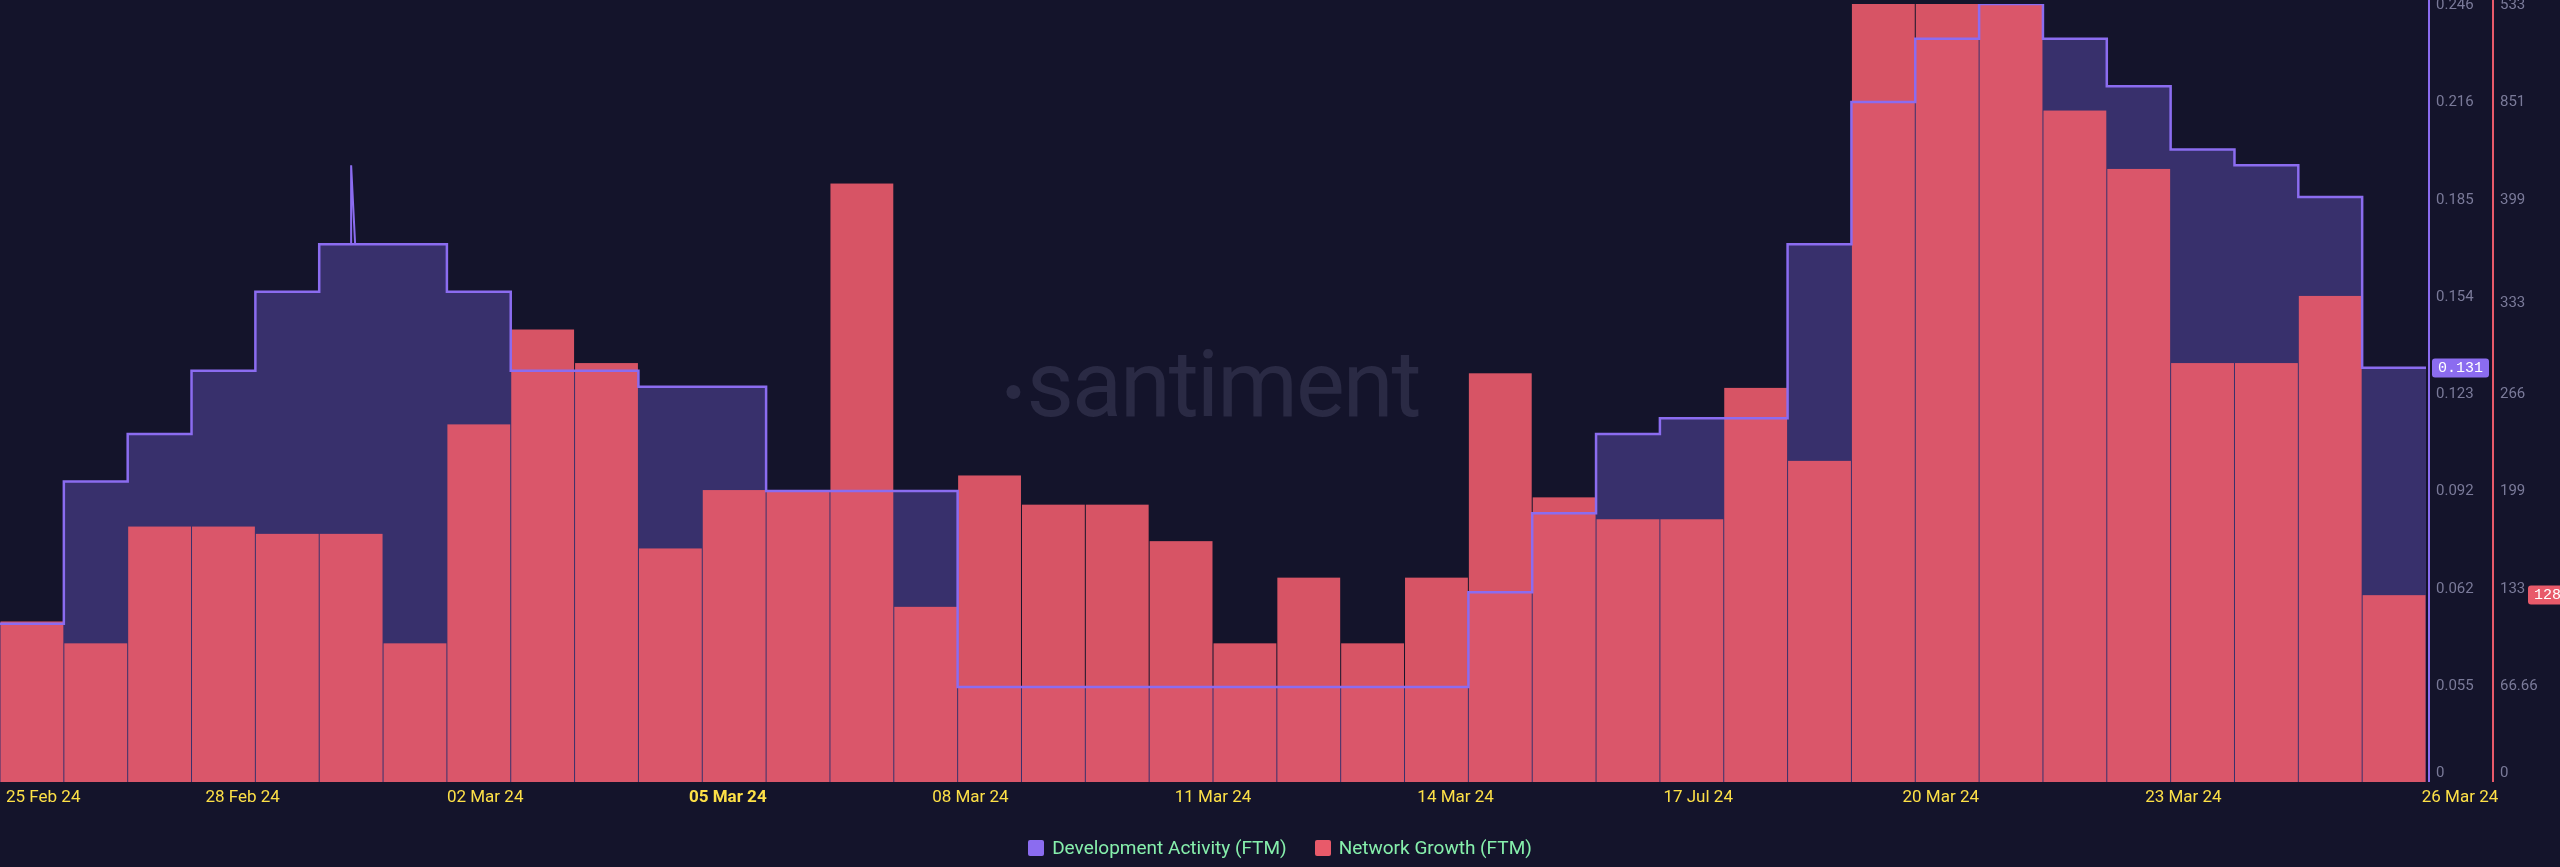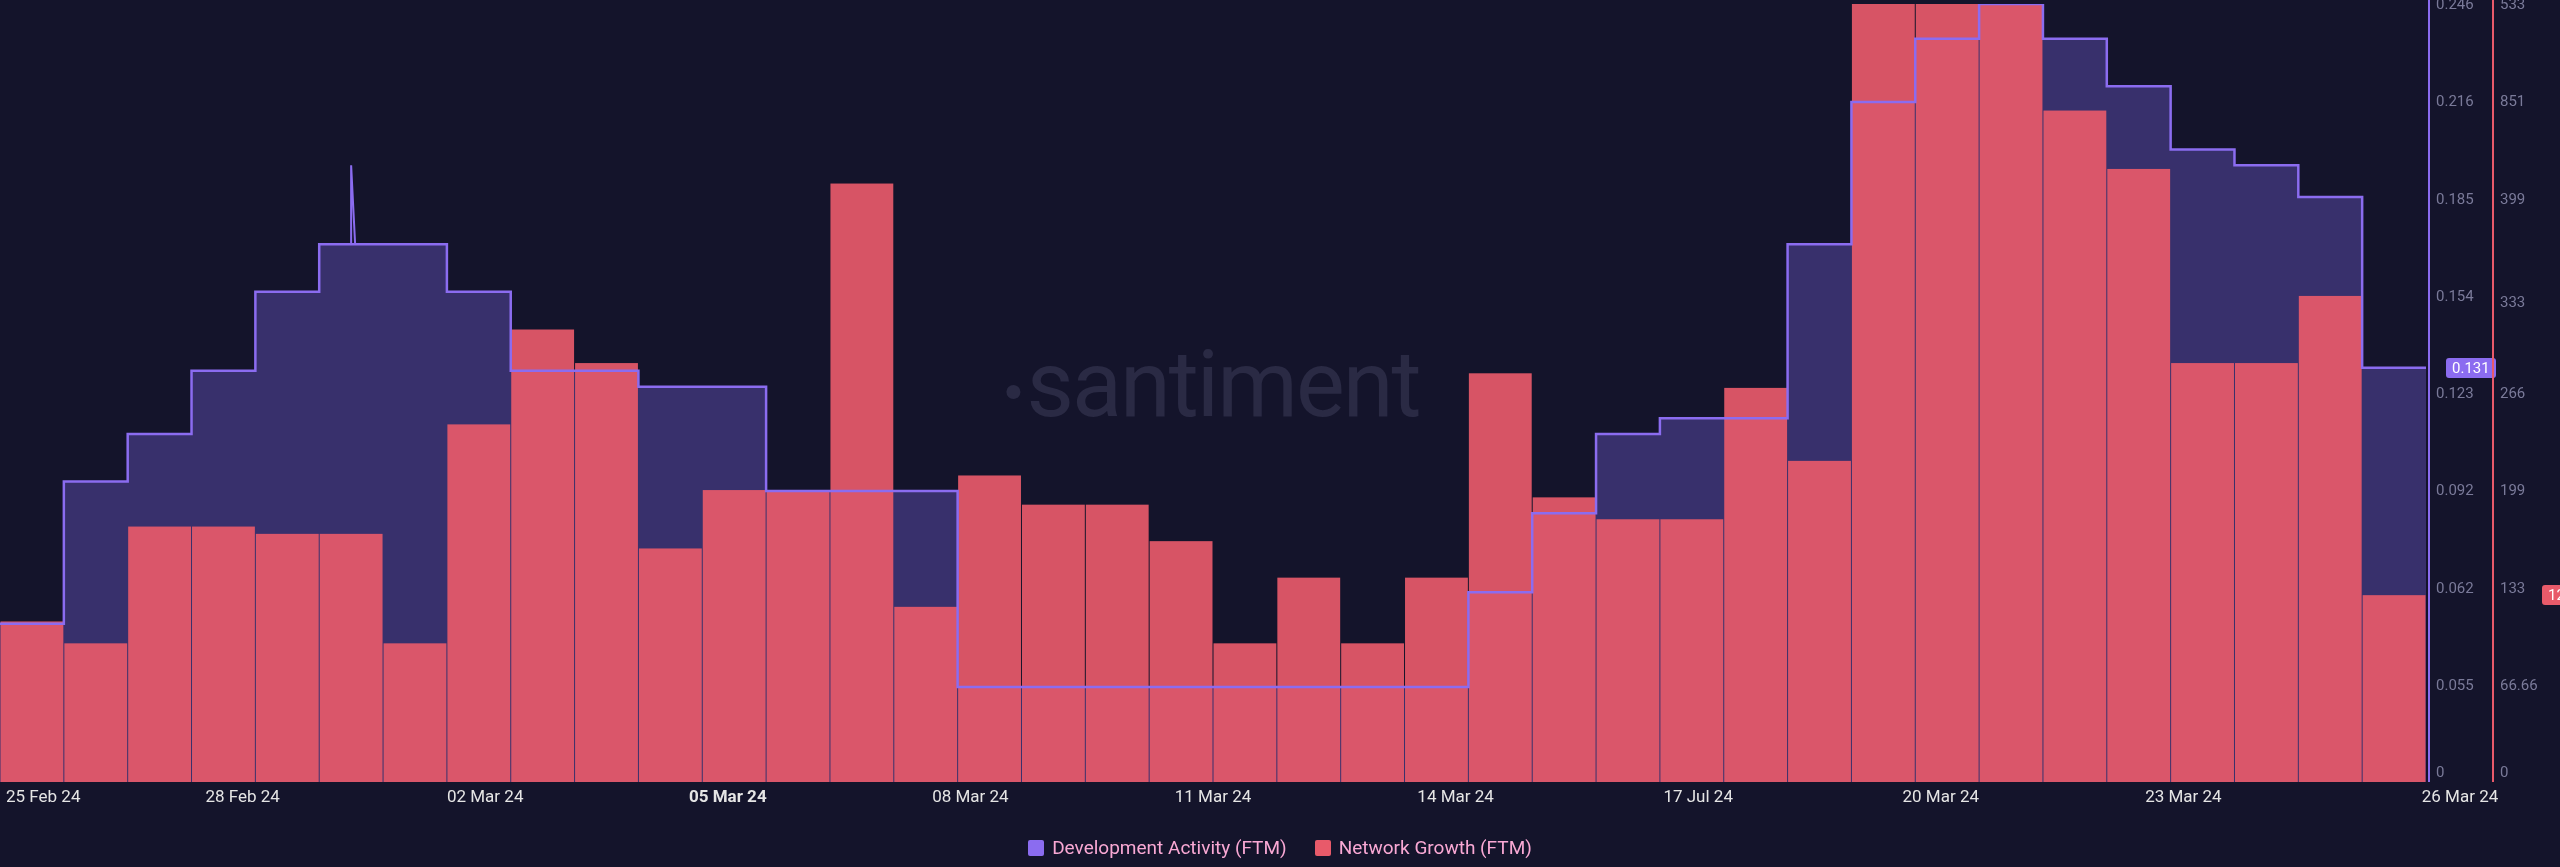--- a/index.html
+++ b/index.html
@@ -50,21 +50,21 @@
   .x-axis {
     position: absolute;
     left: 0;
     top: 786px;
     width: 2500px;
     height: 20px;
   }
   .x-tick {
     position: absolute;
     font-size: 17px;
-    color: #e5e5e5;
+    color: #fde047;
     white-space: nowrap;
     transform: translateX(-50%);
   }
   .y-axis-left {
     position: absolute;
     right: 88px;
     top: 0;
     width: 44px;
     height: 782px;
     border-left: 2px solid #8b6cf0;
@@ -84,42 +84,43 @@
     left: 6px;
     transform: translateY(-50%);
     white-space: nowrap;
   }
   .y-val-badge {
     position: absolute;
     font-size: 15px;
     color: #fff;
     padding: 1px 6px;
     border-radius: 3px;
-    left: 16px;
+    left: 2px;
     transform: translateY(-50%);
     white-space: nowrap;
+    font-family: Liberation Mono, monospace;
   }
   .badge-purple { background: #8b6cf0; }
   .badge-red { background: #e85a6a; }
   .legend {
     position: absolute;
     left: 0;
     bottom: 8px;
     width: 2560px;
     display: flex;
     justify-content: center;
     align-items: center;
     gap: 28px;
   }
   .legend-item {
     display: flex;
     align-items: center;
     gap: 8px;
     font-size: 19px;
-    color: #f9a8d4;
+    color: #86efac;
   }
   .legend-swatch {
     width: 16px;
     height: 16px;
     border-radius: 2px;
   }
   .sw-purple { background: #8b6cf0; }
   .sw-red { background: #e85a6a; }
 </style>
 </head>

